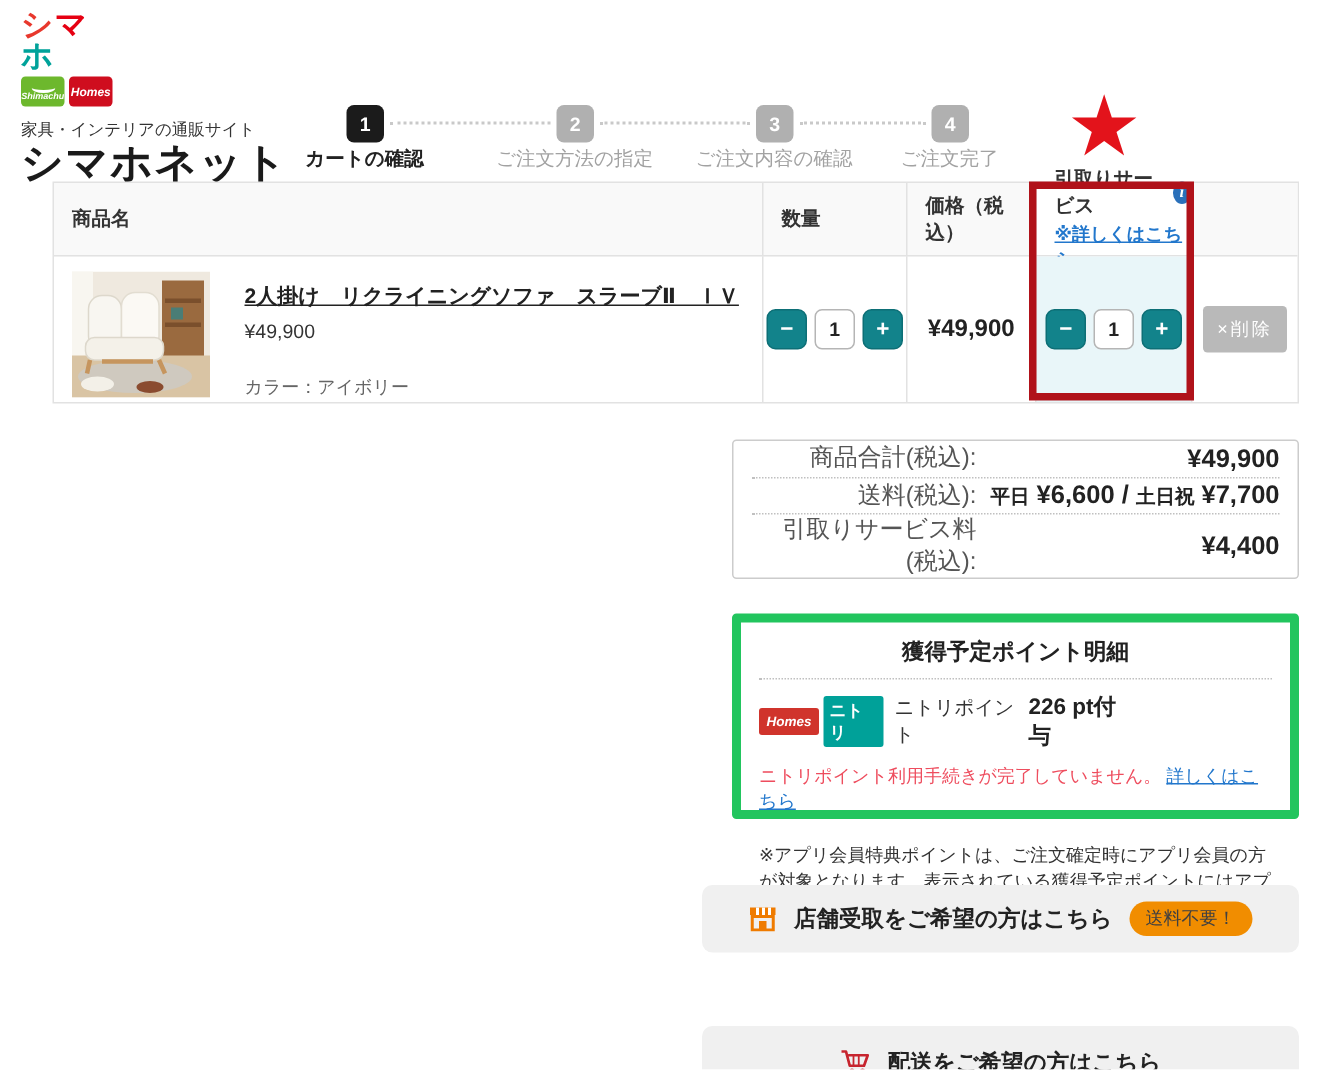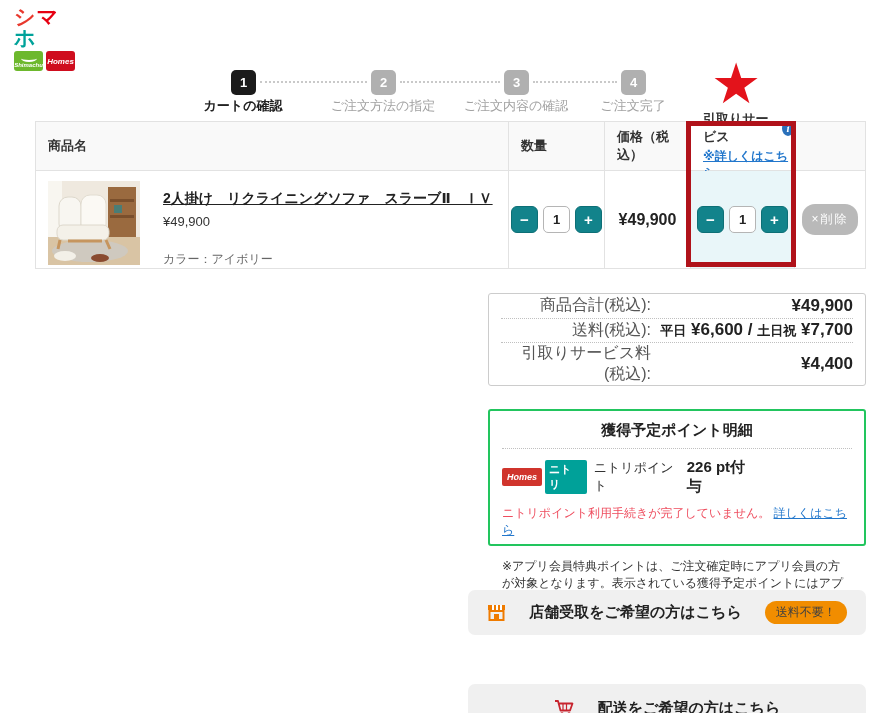--- a/index.html
+++ b/index.html
@@ -50,47 +50,47 @@
   .product-title { display:inline-block; font-size:14px; font-weight:bold; color:#222; text-decoration:underline; cursor:pointer; }
   .product-price { font-size:13px; color:#333; margin-top:6px; }
   .product-color { font-size:12px; color:#666; margin-top:22px; }
   .td-qty, .td-service { justify-content:center; }
   .td-service { background:#e9f6f9; }
   .td-price { justify-content:center; font-size:16px; font-weight:bold; color:#222; }
   .stepper { display:flex; align-items:center; gap:5px; }
   .step-btn { width:27px; height:27px; background:#12838b; border:1px solid #0d6f76; color:#fff; border-radius:6px; font-size:15px; font-weight:bold; display:flex; align-items:center; justify-content:center; cursor:pointer; }
   .qty-input { width:27px; height:27px; border:1px solid #b5b5b5; border-radius:5px; text-align:center; font-size:13px; font-weight:bold; color:#222; }
   .td-delete { justify-content:center; }
-  .delete-btn { background:#b9b9b9; color:#fff; border:none; border-radius:13px; font-size:12px; padding:7px 9px; cursor:pointer; letter-spacing:2px; }
+  .delete-btn { background:#b9b9b9; color:#fff; border:none; border-radius:3px; font-size:12px; padding:7px 9px; cursor:pointer; letter-spacing:2px; }
   .highlight-box { position:absolute; left:686px; top:121px; width:110px; height:146px; border:5px solid #b0121a; z-index:5; pointer-events:none; }
 
   
   .summary-box { position:absolute; left:488px; top:293px; width:378px; height:93px; border:1px solid #ccc; border-radius:3px; display:flex; flex-direction:column; padding:0 12px; }
   .sum-row { flex:1; display:flex; align-items:center; }
   .sum-row + .sum-row { border-top:1px dotted #c0c0c0; }
   .sum-label { width:150px; text-align:right; font-size:16px; color:#555; }
   .sum-value { flex:1; text-align:right; font-size:17px; font-weight:bold; color:#222; }
   .ship-part { font-size:13px; font-weight:bold; color:#222; }
   .ship-amt { font-size:17px; font-weight:bold; color:#222;margin-top:47px; }
 
   
-  .points-box { position:absolute; left:488px; top:409px; width:378px; height:137px; border:2px solid #22c55e; border-radius:3px; padding:10px 12px 8px; }
+  .points-box { position:absolute; left:488px; top:409px; width:378px; height:137px; border:6px solid #22c55e; border-radius:3px; padding:10px 12px 8px; }
   .points-title { text-align:center; font-size:15px; font-weight:bold; color:#222; padding-bottom:8px; border-bottom:1px dotted #c0c0c0; }
   .points-row { display:flex; align-items:center; margin-top:9px; }
   .pt-badge { color:#fff; font-weight:bold; border-radius:2px; margin-right:3px; display:inline-flex; align-items:center; justify-content:center; }
   .pt-badge.homes { background:#d0342c; font-size:9px; font-style:italic; padding:4px 5px; }
   .pt-badge.nitori { background:#00a199; font-size:11px; padding:2px 4px; }
   .points-name { font-size:13px; color:#333; margin-left:4px; }
   .points-value { font-size:15px; font-weight:bold; color:#222; margin-left:auto; margin-right:92px; }
   .points-warning { font-size:12px; color:#ee4d5e; margin-top:9px; }
   .inline-link { font-size:12px; color:#2277cc; text-decoration:underline; cursor:pointer; }
   .points-note { font-size:12px; color:#333; line-height:1.45; margin-top:19px; }
 
   
-  .action-btn { position:absolute; left:468px; width:398px; background:#f0f0f0; border:none; border-radius:7px; display:flex; align-items:center; justify-content:center; gap:23px; cursor:pointer; font-family:inherit; }
+  .action-btn { position:absolute; left:468px; width:398px; background:#f0f0f0; border:none; border-radius:7px; display:flex; align-items:center; justify-content:center; gap:11px; cursor:pointer; font-family:inherit; }
   .action-btn .label { font-size:15px; font-weight:bold; color:#222; }
   .btn-pickup { top:590px; height:45px; }
   .btn-delivery { top:658px; height:48px;margin-top:26px; }
   .free-badge { background:#f18d00; color:#404040; font-size:12px; font-weight:normal; border-radius:12px; padding:3px 11px; }
   .icon-wrap { display:inline-flex; }
 </style>
 </head>
 <body>
 
 <div class="page">
@@ -100,20 +100,24 @@
       <div class="logo-word"><span class="c1">シ</span><span class="c2">マ</span><span class="c3">ホ</span></div>
       <div class="logo-badges">
         <div class="badge-sq badge-shimachu">
           <div class="squiggle"></div>
           <div class="t">Shimachu</div>
         </div>
         <div class="badge-sq badge-homes-logo">
           <div class="t">Homes</div>
         </div>
       </div>
+    </div>
+    <div class="logo-right">
+      <div class="tagline">家具・インテリアの通販サイト</div>
+      <div class="sitename">シマホネット</div>
     </div>
   </div>
 
   <div class="step-sq active" style="left:231px">1</div>
   <div class="step-sq inactive" style="left:371px">2</div>
   <div class="step-sq inactive" style="left:504px">3</div>
   <div class="step-sq inactive" style="left:621px">4</div>
   <div class="step-line" style="left:260px;width:107px"></div>
   <div class="step-line" style="left:400px;width:100px"></div>
   <div class="step-line" style="left:533px;width:84px"></div>

